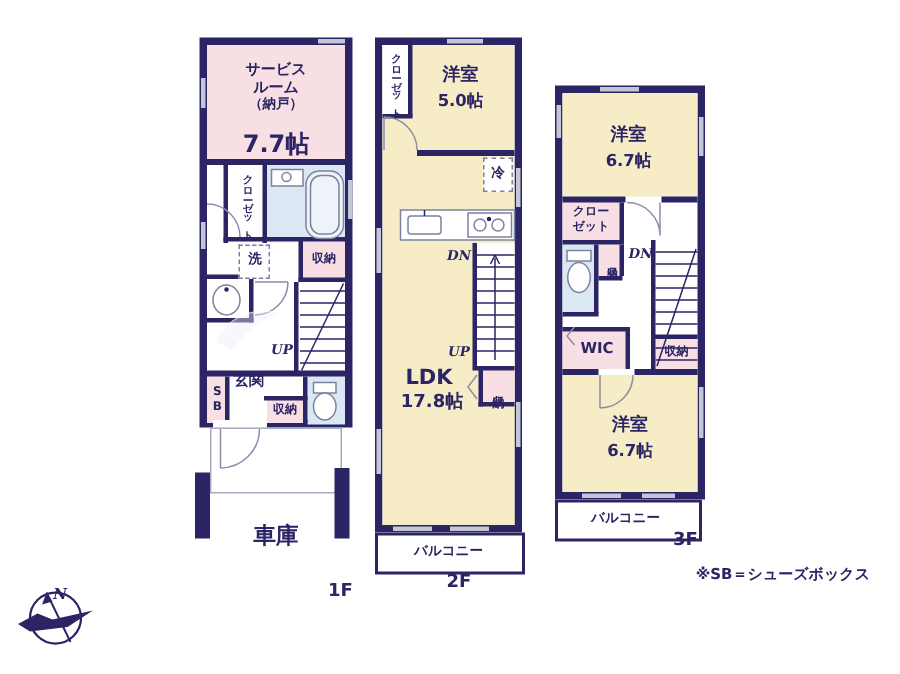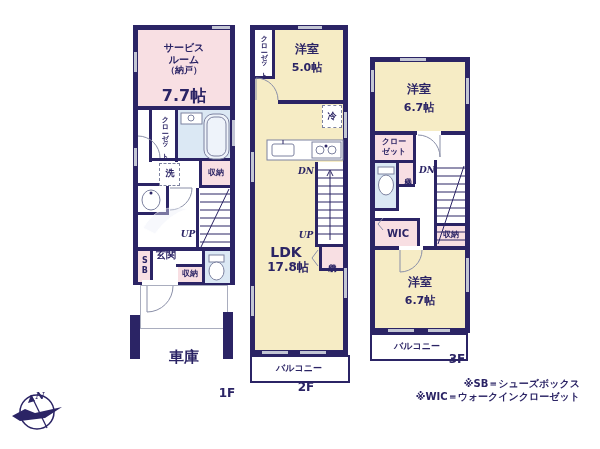--- a/index.html
+++ b/index.html
@@ -233,21 +233,20 @@
       <path d="M383,218 L378,224 L383,230"></path>
     </g>
   </svg>
 
   <svg id="wmbird" width="56" height="50" viewBox="0 0 56 50">
     <path d="M5,36 Q20,10 50,17 Q31,22 17,42 Z" fill="rgba(235,238,248,0.55)" stroke="rgba(255,255,255,0.85)" stroke-width="1"></path>
   </svg>
 
   <div id="notes">
     <div>※SB＝シューズボックス</div>
-    <div>※WIC＝ウォークインクローゼット</div>
   </div>
 
   <svg id="compass" width="56" height="56" viewBox="0 0 56 56">
     <circle cx="27" cy="26" r="17" stroke="#2b2465" stroke-width="1.5" fill="none"></circle>
     <text x="30" y="13" font-size="10" font-style="italic" font-weight="bold" fill="#2b2465" font-family="DejaVu Serif, serif" text-anchor="middle">N</text>
     <line x1="37" y1="42" x2="21" y2="9" stroke="#2b2465" stroke-width="1.3"></line>
     <polygon points="21,9 18,17 25,15" fill="#2b2465"></polygon>
     <polygon points="2,30 15,23 25,27 52,21 35,32 10,35" fill="#2b2465"></polygon>
   </svg>
 

